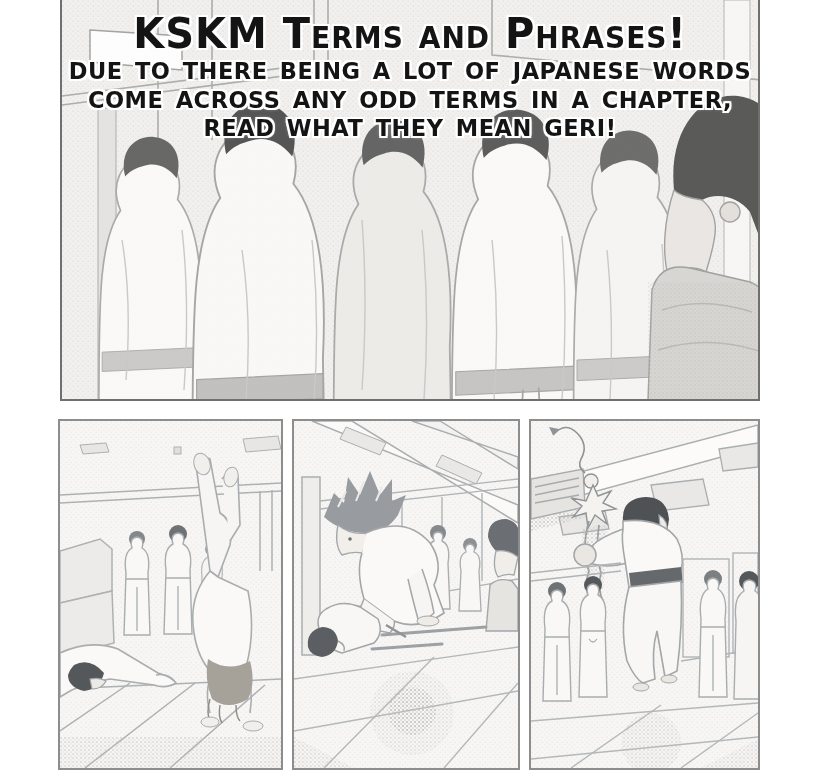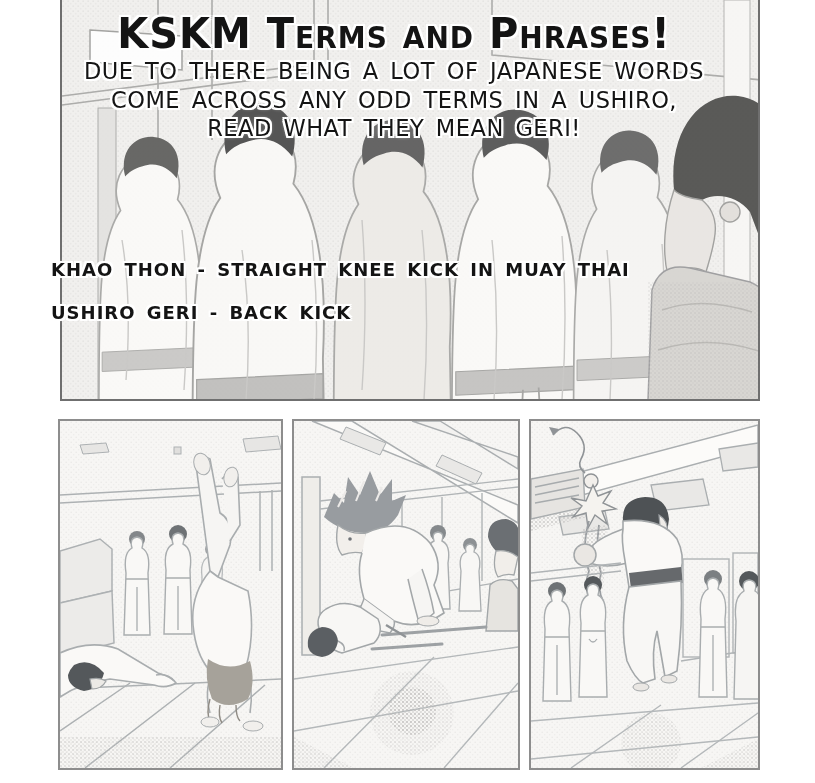--- a/index.html
+++ b/index.html
@@ -7,34 +7,34 @@
     position:relative;width:815px;height:783px;background:#ffffff;
     overflow:hidden;font-family:"DejaVu Sans", sans-serif;
   }
   
   .top-panel{
     position:absolute;left:60px;top:0;width:700px;height:401px;
     border:2px solid #6f6f6f;border-top:none;box-sizing:border-box;
     background:#f1f0ee;overflow:hidden;
   }
   .top-panel svg{position:absolute;left:0;top:0;}
-  .text-layer{position:absolute;left:44px;top:0;width:700px;height:401px;pointer-events:none;}
+  .text-layer{position:absolute;left:60px;top:0;width:700px;height:401px;pointer-events:none;}
   .halo{
     color:#141414;
     text-shadow:-2px -2px 0 #fff,2px -2px 0 #fff,-2px 2px 0 #fff,2px 2px 0 #fff,
                 -2px 0 0 #fff,2px 0 0 #fff,0 -2px 0 #fff,0 2px 0 #fff,0 0 4px #fff;
   }
   .page-title{
     position:absolute;top:8px;left:0;width:100%;text-align:center;margin:0;
     font-size:40px;line-height:46px;font-weight:bold;font-variant:small-caps;
     letter-spacing:1px;transform:scaleY(1.08);transform-origin:top center;
   }
   .intro{
     position:absolute;top:57px;left:0;width:100%;text-align:center;
-    font-size:22.5px;line-height:28.6px;font-weight:normal;
+    font-size:22.5px;line-height:28.6px;font-weight:bold;
     letter-spacing:0.5px;word-spacing:4px;white-space:nowrap;
   }
   .terms{position:absolute;left:7px;top:259px;}
   .term-line{
     font-size:18px;font-weight:bold;letter-spacing:1px;word-spacing:4px;
     line-height:22px;margin-bottom:21px;white-space:nowrap;
   }
   
   .strip{position:absolute;left:0;top:419px;width:815px;height:352px;}
   .panel{
@@ -129,26 +129,22 @@
           <rect x="586" y="282" width="134" height="119" fill="url(#htd0)" opacity="0.35"></rect>
         </g>
       </g>
     </svg>
   </section>
 
   <div class="text-layer">
     <h1 class="page-title halo">KSKM Terms and Phrases!</h1>
     <div class="intro">
       <div class="halo">DUE TO THERE BEING A LOT OF JAPANESE WORDS</div>
-      <div class="halo">COME ACROSS ANY ODD TERMS IN A USHIRO,</div>
+      <div class="halo">COME ACROSS ANY ODD TERMS IN A CHAPTER,</div>
       <div class="halo">READ WHAT THEY MEAN GERI!</div>
-    </div>
-    <div class="terms">
-      <div class="term-line halo">KHAO THON - STRAIGHT KNEE KICK IN MUAY THAI</div>
-      <div class="term-line halo">USHIRO GERI - BACK KICK</div>
     </div>
   </div>
 
   <section class="strip">
 
     <figure class="panel panel-1" aria-label="handstand-practice-panel">
       <svg width="221" height="347" viewBox="0 0 221 347" role="img">
         <defs>
           <pattern id="ht1" width="5" height="5" patternUnits="userSpaceOnUse">
             <circle cx="1.2" cy="1.2" r="0.8" fill="#dddcda"></circle>

